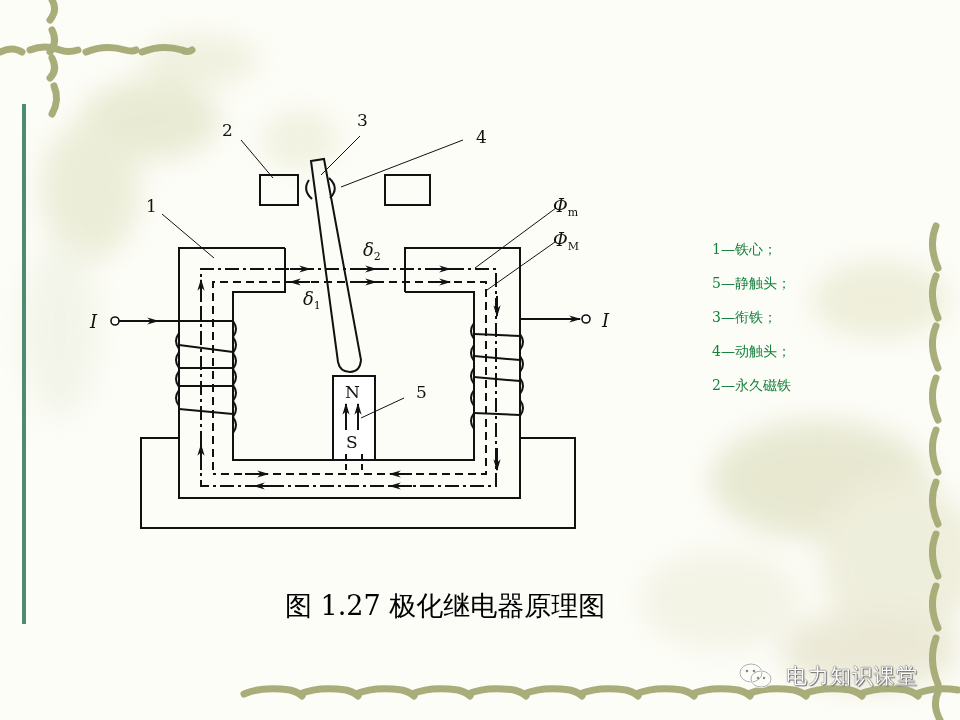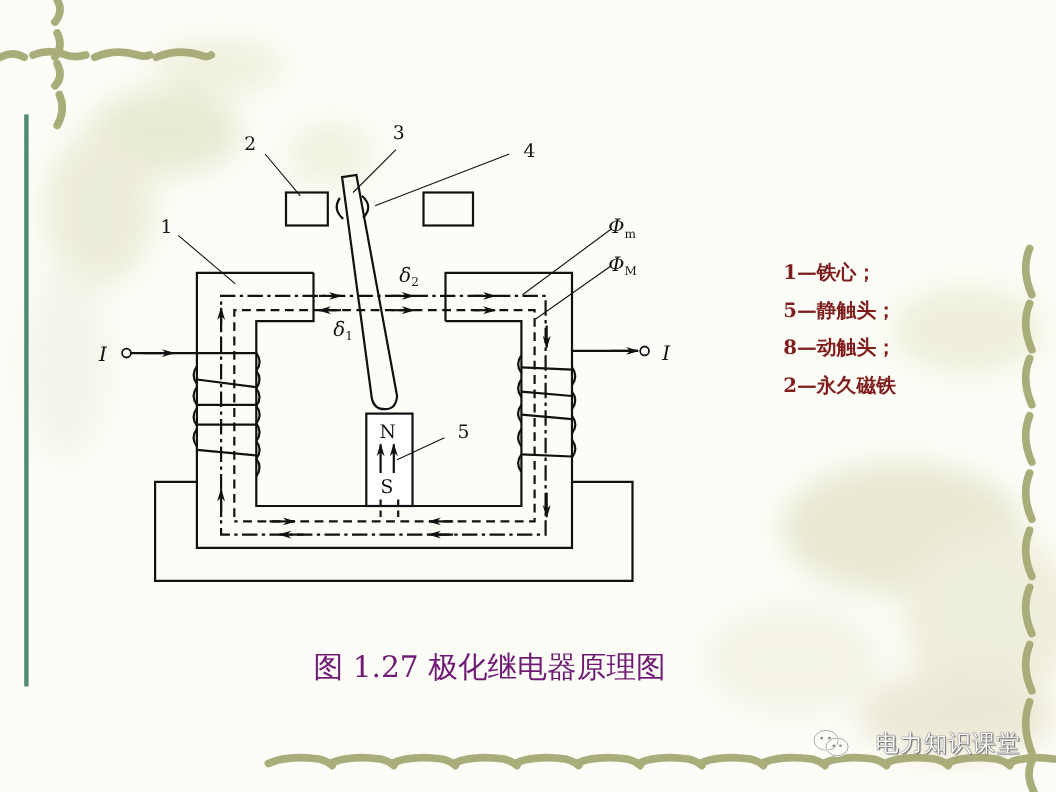--- a/index.html
+++ b/index.html
@@ -1,21 +1,21 @@
 <!DOCTYPE html>
 <html><head>
 <meta charset="utf-8">
 <style>
   html,body{margin:0;padding:0;}
   body{width:960px;height:720px;overflow:hidden;position:relative;background:#fdfdf8;font-family:"DejaVu Serif","Liberation Serif",serif;}
   .bg{position:absolute;left:0;top:0;width:960px;height:720px;}
-  .legend{position:absolute;left:712px;top:232px;font-family:"DejaVu Serif","Liberation Serif",serif;font-size:18px;color:#7f1d1d;line-height:34px;font-weight:bold;}
+  .legend{position:absolute;left:712px;top:232px;font-family:"DejaVu Serif","Liberation Serif",serif;font-size:14px;color:#15803d;line-height:34px;}
   .legend div{white-space:nowrap;}
-  .caption{position:absolute;left:285px;top:588px;font-size:27px;color:#701a75;font-family:"DejaVu Serif","Liberation Serif",serif;white-space:nowrap;}
-  .watermark{position:absolute;left:738px;top:662px;display:flex;align-items:center;gap:22px;}
+  .caption{position:absolute;left:285px;top:588px;font-size:27px;color:#000000;font-family:"DejaVu Serif","Liberation Serif",serif;white-space:nowrap;}
+  .watermark{position:absolute;left:738px;top:662px;display:flex;align-items:center;gap:12px;}
   .watermark .wm-text{font-family:"DejaVu Sans","Liberation Sans",sans-serif;font-size:21px;color:#fff;text-shadow:0 0 1px #555,0 0 1px #555,1px 1px 1px #777;letter-spacing:1px;}
   .diagram{position:absolute;left:0;top:0;}
   .lbl{font-family:"DejaVu Serif","Liberation Serif",serif;font-size:17px;fill:#111;}
   .lbl-it{font-family:"DejaVu Serif","Liberation Serif",serif;font-style:italic;font-size:18px;fill:#111;}
   .sub{font-size:11px;font-style:normal;}
 </style>
 </head>
 <body>
 
 <svg class="bg" width="960" height="720" viewBox="0 0 960 720">
@@ -195,21 +195,22 @@
     <tspan class="lbl-it">δ</tspan><tspan class="lbl sub" dy="4">2</tspan>
   </text>
   <text x="303" y="305">
     <tspan class="lbl-it">δ</tspan><tspan class="lbl sub" dy="4">1</tspan>
   </text>
 </svg>
 
 <div class="legend">
   <div>1—铁心；</div>
   <div>5—静触头；</div>
-  <div>8—动触头；</div>
+  <div>3—衔铁；</div>
+  <div>4—动触头；</div>
   <div>2—永久磁铁</div>
 </div>
 
 <div class="caption">图 1.27 极化继电器原理图</div>
 
 <div class="watermark">
   <svg width="36" height="28" viewBox="0 0 36 28">
     <ellipse cx="13" cy="11" rx="11" ry="9" fill="none" stroke="#fff" stroke-width="2.2"></ellipse>
     <ellipse cx="13" cy="11" rx="11" ry="9" fill="none" stroke="#777" stroke-width="0.6"></ellipse>
     <ellipse cx="23" cy="17" rx="10" ry="8" fill="none" stroke="#fff" stroke-width="2.2"></ellipse>

